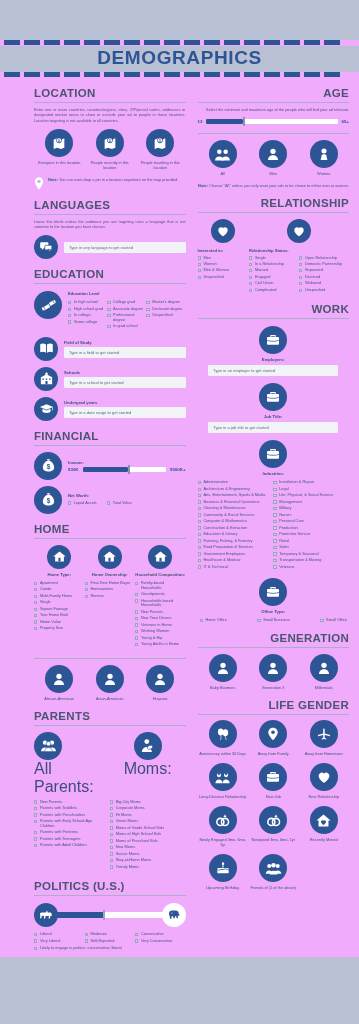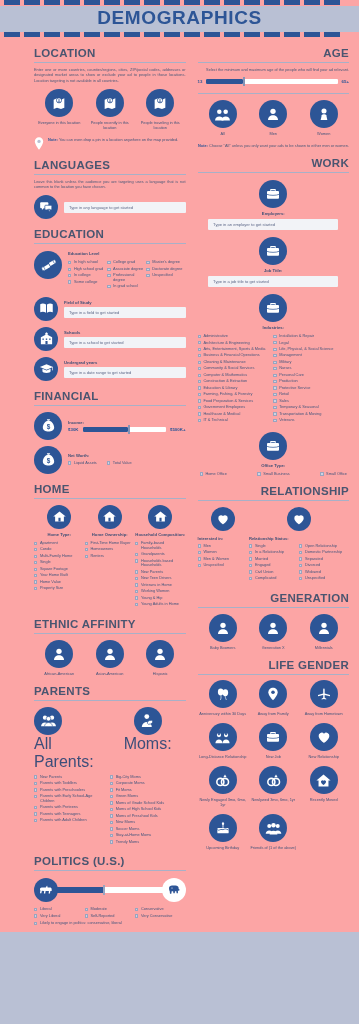--- a/index.html
+++ b/index.html
@@ -1,21 +1,21 @@
 <!DOCTYPE html>
 <html><head>
 <meta charset="utf-8">
 <style>
   * { margin:0; padding:0; box-sizing:border-box; }
   body {
     width:359px; background:#b9c0d4;
     font-family:"Liberation Sans", sans-serif;
     color:#3d4e7a; -webkit-font-smoothing:antialiased;
   }
-  #page { width:359px; position:relative; background:#fca5a5; padding-bottom:4px; }
+  #page { width:359px; position:relative; background:#f0abfc; padding-bottom:4px;margin-top:40px; }
 
   
   .hdr-dash { height:6px; width:100%; display:flex; gap:4px; overflow:hidden; padding:0 4px; }
   .hdr-dash i { flex:0 0 16px; height:5px; background:#2d5596; display:block; }
   .title-wrap { background:#b9c0d4; text-align:center; padding:1px 0 3px; }
   .title {
     font-size:19px; font-weight:bold; color:#2d5596;
     letter-spacing:.6px; font-family:"Liberation Sans", sans-serif;
   }
 
@@ -517,21 +517,20 @@
               </div>
               <div class="cb">
                 <span class="box"></span>
                 <span>Young Adults in Home</span>
               </div>
             </div>
         </div>
       </div>
 
       <div class="sec">
-        <div class="sec-title">ETHNIC AFFINITY</div>
         <div class="rule"></div>
         <div class="iconrow">
           <div class="iconcell">
             <div class="circ c28">
                 <svg width="16" height="16" viewBox="0 0 24 24">
                   <circle cx="12" cy="8" r="4" fill="#fff"></circle>
                   <path fill="#fff" d="M4.5 21c0-4.2 3.4-7 7.5-7s7.5 2.8 7.5 7z"></path>
                 </svg>
               </div>
             <div class="cap">African-American</div>
@@ -771,20 +770,121 @@
                   <path fill="#fff" d="M7 21l1.6-7.2c.6-1 2-1.6 3.4-1.6s2.8.6 3.4 1.6L17 21z"></path>
                 </svg>
               </div>
             <div class="cap">Women</div>
           </div>
         </div>
         <div class="desc r note-c"><b style="color:#2d5596">Note:</b><span> Choose "All" unless you only want your ads to be shown to either men or women.</span></div>
       </div>
 
       <div class="sec">
+        <div class="sec-title r">RELATIONSHIP</div>
+        <div class="rule"></div>
+        <div style="display:flex; margin-top:6px">
+          <div style="flex:0 0 34%; display:flex; flex-direction:column; align-items:center">
+            <div class="circ c24">
+                <svg width="14" height="14" viewBox="0 0 24 24">
+                  <path fill="#fff" d="M12 21s-8-5.2-8-10.4A4.6 4.6 0 0 1 12 7a4.6 4.6 0 0 1 8 3.6C20 15.8 12 21 12 21z"></path>
+                </svg>
+              </div>
+          </div>
+          <div style="flex:1; display:flex; flex-direction:column; align-items:center">
+            <div class="circ c24">
+                <svg width="14" height="14" viewBox="0 0 24 24">
+                  <path fill="#fff" d="M12 21s-8-5.2-8-10.4A4.6 4.6 0 0 1 12 7a4.6 4.6 0 0 1 8 3.6C20 15.8 12 21 12 21z"></path>
+                </svg>
+              </div>
+          </div>
+        </div>
+        <div style="display:flex; margin-top:5px">
+          <div style="flex:0 0 34%">
+            <div class="cbhead">Interested in:</div>
+            <div>
+                <div class="cb">
+                  <span class="box"></span>
+                  <span>Men</span>
+                </div>
+                <div class="cb">
+                  <span class="box"></span>
+                  <span>Women</span>
+                </div>
+                <div class="cb">
+                  <span class="box"></span>
+                  <span>Men &amp; Women</span>
+                </div>
+                <div class="cb">
+                  <span class="box"></span>
+                  <span>Unspecified</span>
+                </div>
+              </div>
+          </div>
+          <div style="flex:1">
+            <div class="cbhead">Relationship Status:</div>
+            <div class="cbcols" style="margin-top:0">
+              <div class="cbcol">
+                  <div class="cb">
+                    <span class="box"></span>
+                    <span>Single</span>
+                  </div>
+                  <div class="cb">
+                    <span class="box"></span>
+                    <span>In a Relationship</span>
+                  </div>
+                  <div class="cb">
+                    <span class="box"></span>
+                    <span>Married</span>
+                  </div>
+                  <div class="cb">
+                    <span class="box"></span>
+                    <span>Engaged</span>
+                  </div>
+                  <div class="cb">
+                    <span class="box"></span>
+                    <span>Civil Union</span>
+                  </div>
+                  <div class="cb">
+                    <span class="box"></span>
+                    <span>Complicated</span>
+                  </div>
+                </div>
+              <div class="cbcol">
+                  <div class="cb">
+                    <span class="box"></span>
+                    <span>Open Relationship</span>
+                  </div>
+                  <div class="cb">
+                    <span class="box"></span>
+                    <span>Domestic Partnership</span>
+                  </div>
+                  <div class="cb">
+                    <span class="box"></span>
+                    <span>Separated</span>
+                  </div>
+                  <div class="cb">
+                    <span class="box"></span>
+                    <span>Divorced</span>
+                  </div>
+                  <div class="cb">
+                    <span class="box"></span>
+                    <span>Widowed</span>
+                  </div>
+                  <div class="cb">
+                    <span class="box"></span>
+                    <span>Unspecified</span>
+                  </div>
+                </div>
+            </div>
+          </div>
+        </div>
+      </div>
+
+      <div class="sec">
         <div class="sec-title r">WORK</div>
         <div class="rule"></div>
 
         <div class="centered">
           <div class="circ c28">
               <svg width="16" height="16" viewBox="0 0 24 24">
                 <path fill="#fff" d="M9 4.5h6c.8 0 1.4.6 1.4 1.4v1.4h-1.8V6.3H9.4v1h-1.8V5.9c0-.8.6-1.4 1.4-1.4z"></path>
                 <rect x="3" y="7.6" width="18" height="11.4" rx="1.4" fill="#fff"></rect>
                 <path d="M3 12.5c4 2 14 2 18 0" stroke="#2d5596" stroke-width="1.1" fill="none"></path>
               </svg>
@@ -950,121 +1050,20 @@
               <span>Home Office</span>
             </div>
           <div class="cb">
               <span class="box"></span>
               <span>Small Business</span>
             </div>
           <div class="cb">
               <span class="box"></span>
               <span>Small Office</span>
             </div>
-        </div>
-      </div>
-
-      <div class="sec">
-        <div class="sec-title r">RELATIONSHIP</div>
-        <div class="rule"></div>
-        <div style="display:flex; margin-top:6px">
-          <div style="flex:0 0 34%; display:flex; flex-direction:column; align-items:center">
-            <div class="circ c24">
-                <svg width="14" height="14" viewBox="0 0 24 24">
-                  <path fill="#fff" d="M12 21s-8-5.2-8-10.4A4.6 4.6 0 0 1 12 7a4.6 4.6 0 0 1 8 3.6C20 15.8 12 21 12 21z"></path>
-                </svg>
-              </div>
-          </div>
-          <div style="flex:1; display:flex; flex-direction:column; align-items:center">
-            <div class="circ c24">
-                <svg width="14" height="14" viewBox="0 0 24 24">
-                  <path fill="#fff" d="M12 21s-8-5.2-8-10.4A4.6 4.6 0 0 1 12 7a4.6 4.6 0 0 1 8 3.6C20 15.8 12 21 12 21z"></path>
-                </svg>
-              </div>
-          </div>
-        </div>
-        <div style="display:flex; margin-top:5px">
-          <div style="flex:0 0 34%">
-            <div class="cbhead">Interested in:</div>
-            <div>
-                <div class="cb">
-                  <span class="box"></span>
-                  <span>Men</span>
-                </div>
-                <div class="cb">
-                  <span class="box"></span>
-                  <span>Women</span>
-                </div>
-                <div class="cb">
-                  <span class="box"></span>
-                  <span>Men &amp; Women</span>
-                </div>
-                <div class="cb">
-                  <span class="box"></span>
-                  <span>Unspecified</span>
-                </div>
-              </div>
-          </div>
-          <div style="flex:1">
-            <div class="cbhead">Relationship Status:</div>
-            <div class="cbcols" style="margin-top:0">
-              <div class="cbcol">
-                  <div class="cb">
-                    <span class="box"></span>
-                    <span>Single</span>
-                  </div>
-                  <div class="cb">
-                    <span class="box"></span>
-                    <span>In a Relationship</span>
-                  </div>
-                  <div class="cb">
-                    <span class="box"></span>
-                    <span>Married</span>
-                  </div>
-                  <div class="cb">
-                    <span class="box"></span>
-                    <span>Engaged</span>
-                  </div>
-                  <div class="cb">
-                    <span class="box"></span>
-                    <span>Civil Union</span>
-                  </div>
-                  <div class="cb">
-                    <span class="box"></span>
-                    <span>Complicated</span>
-                  </div>
-                </div>
-              <div class="cbcol">
-                  <div class="cb">
-                    <span class="box"></span>
-                    <span>Open Relationship</span>
-                  </div>
-                  <div class="cb">
-                    <span class="box"></span>
-                    <span>Domestic Partnership</span>
-                  </div>
-                  <div class="cb">
-                    <span class="box"></span>
-                    <span>Separated</span>
-                  </div>
-                  <div class="cb">
-                    <span class="box"></span>
-                    <span>Divorced</span>
-                  </div>
-                  <div class="cb">
-                    <span class="box"></span>
-                    <span>Widowed</span>
-                  </div>
-                  <div class="cb">
-                    <span class="box"></span>
-                    <span>Unspecified</span>
-                  </div>
-                </div>
-            </div>
-          </div>
         </div>
       </div>
 
       <div class="sec">
         <div class="sec-title r">GENERATION</div>
         <div class="rule"></div>
         <div class="iconrow">
           <div class="iconcell">
             <div class="circ c28">
                 <svg width="16" height="16" viewBox="0 0 24 24">

